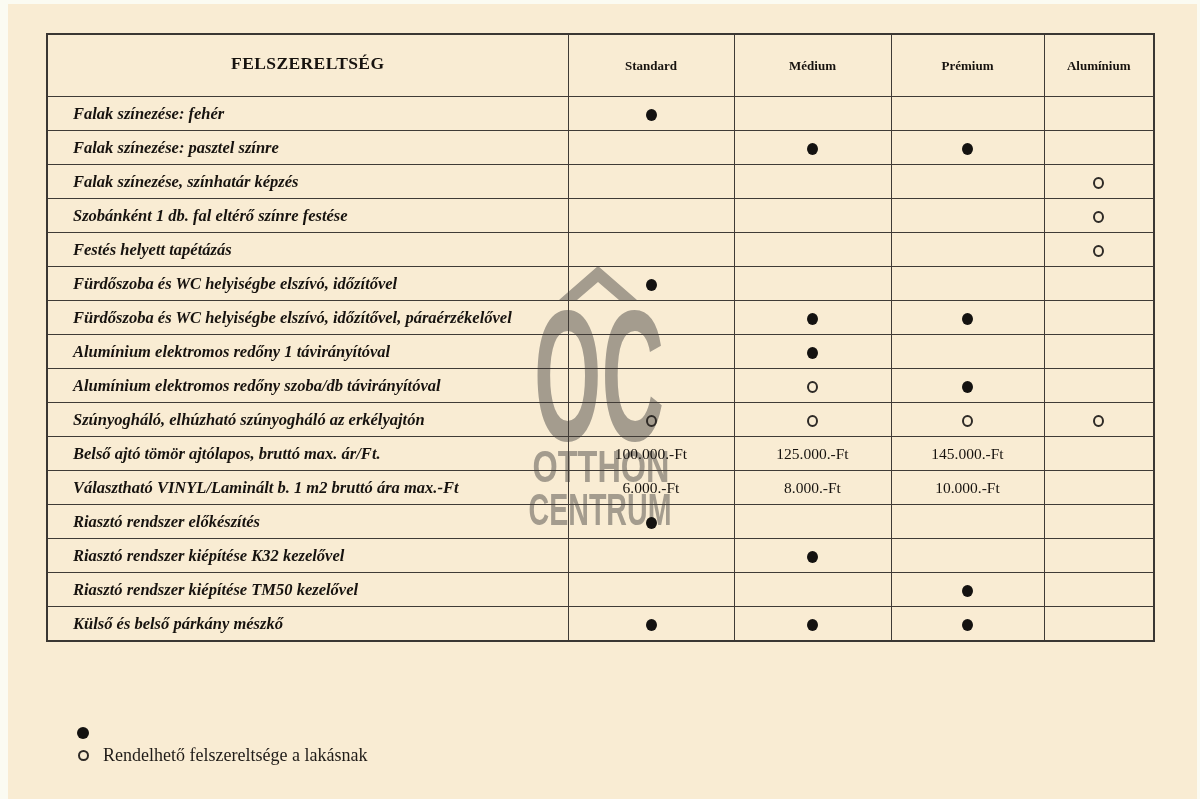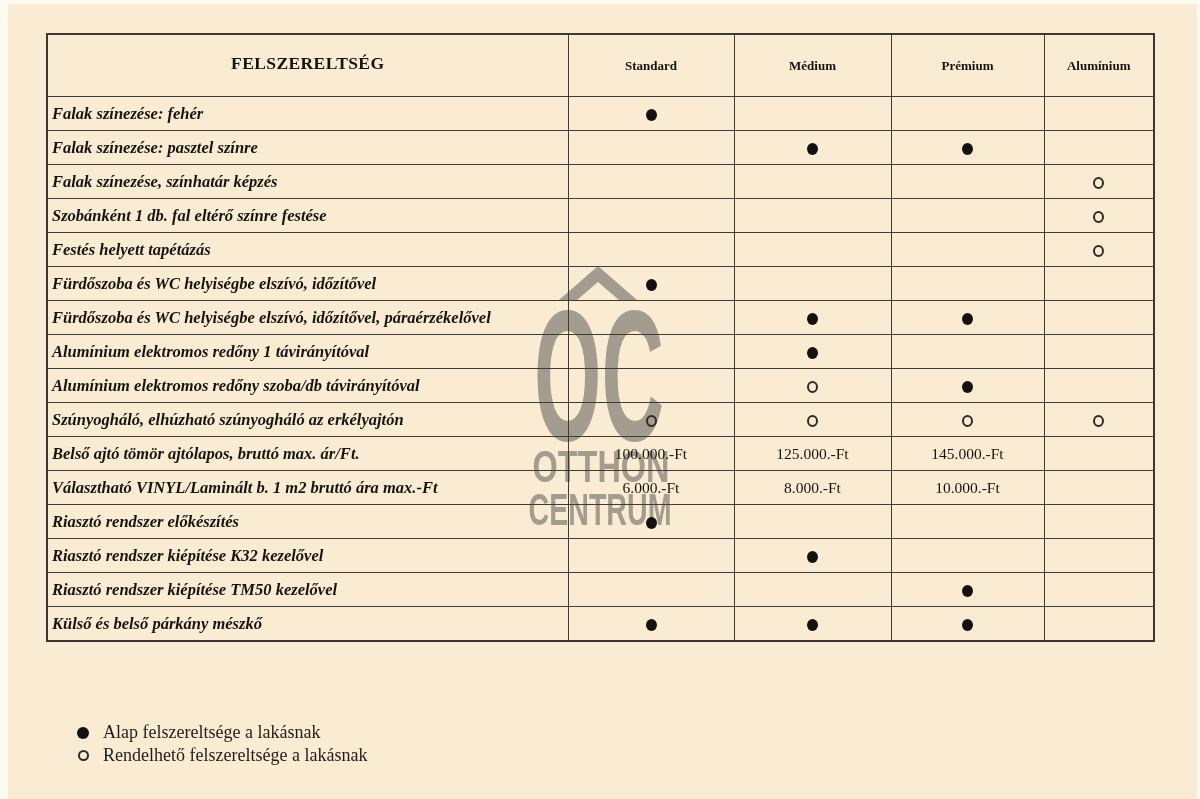--- a/index.html
+++ b/index.html
@@ -24,21 +24,21 @@
   }
   table.equip th, table.equip td { border:1.6px solid #403b36; }
   thead th {
     height:54px; font-weight:bold; font-size:13px; color:#17130f;
     text-align:center; vertical-align:middle; background:transparent;
   }
   th.th-feat { font-size:17.5px; letter-spacing:.4px; padding-bottom:6px;margin-top:44px; }
   tbody td { height:31px; background:transparent; color:#17130f; }
   td.feat {
     font-weight:bold; font-style:italic; font-size:16.5px;
-    padding-left:4px; white-space:nowrap; overflow:hidden;
+    padding-left:25px; white-space:nowrap; overflow:hidden;
   }
   td.val { text-align:center; vertical-align:middle; }
   td.price { font-weight:normal; font-size:15.5px; }
   .dot-filled {
     display:inline-block; width:11px; height:12px; border-radius:50%;
     background:#141210; vertical-align:middle;
   }
   .dot-open {
     display:inline-block; width:11px; height:12px; border-radius:50%;
     border:2.2px solid #2e2a26; background:transparent;
@@ -200,19 +200,18 @@
         <td class="val"><span class="dot-filled"></span></td>
         <td class="val"><span class="dot-filled"></span></td>
         <td class="val"></td>
       </tr>
     </tbody>
 </table>
 
 <div class="legend">
   <div class="legend-row">
     <span class="legend-dot-filled"></span>
-    <span class="legend-label">Alap felszereltsége a lakásnak</span>
   </div>
   <div class="legend-row">
     <span class="legend-dot-open"></span>
     <span class="legend-label">Rendelhető felszereltsége a lakásnak</span>
   </div>
 </div>
 
 </body></html>

